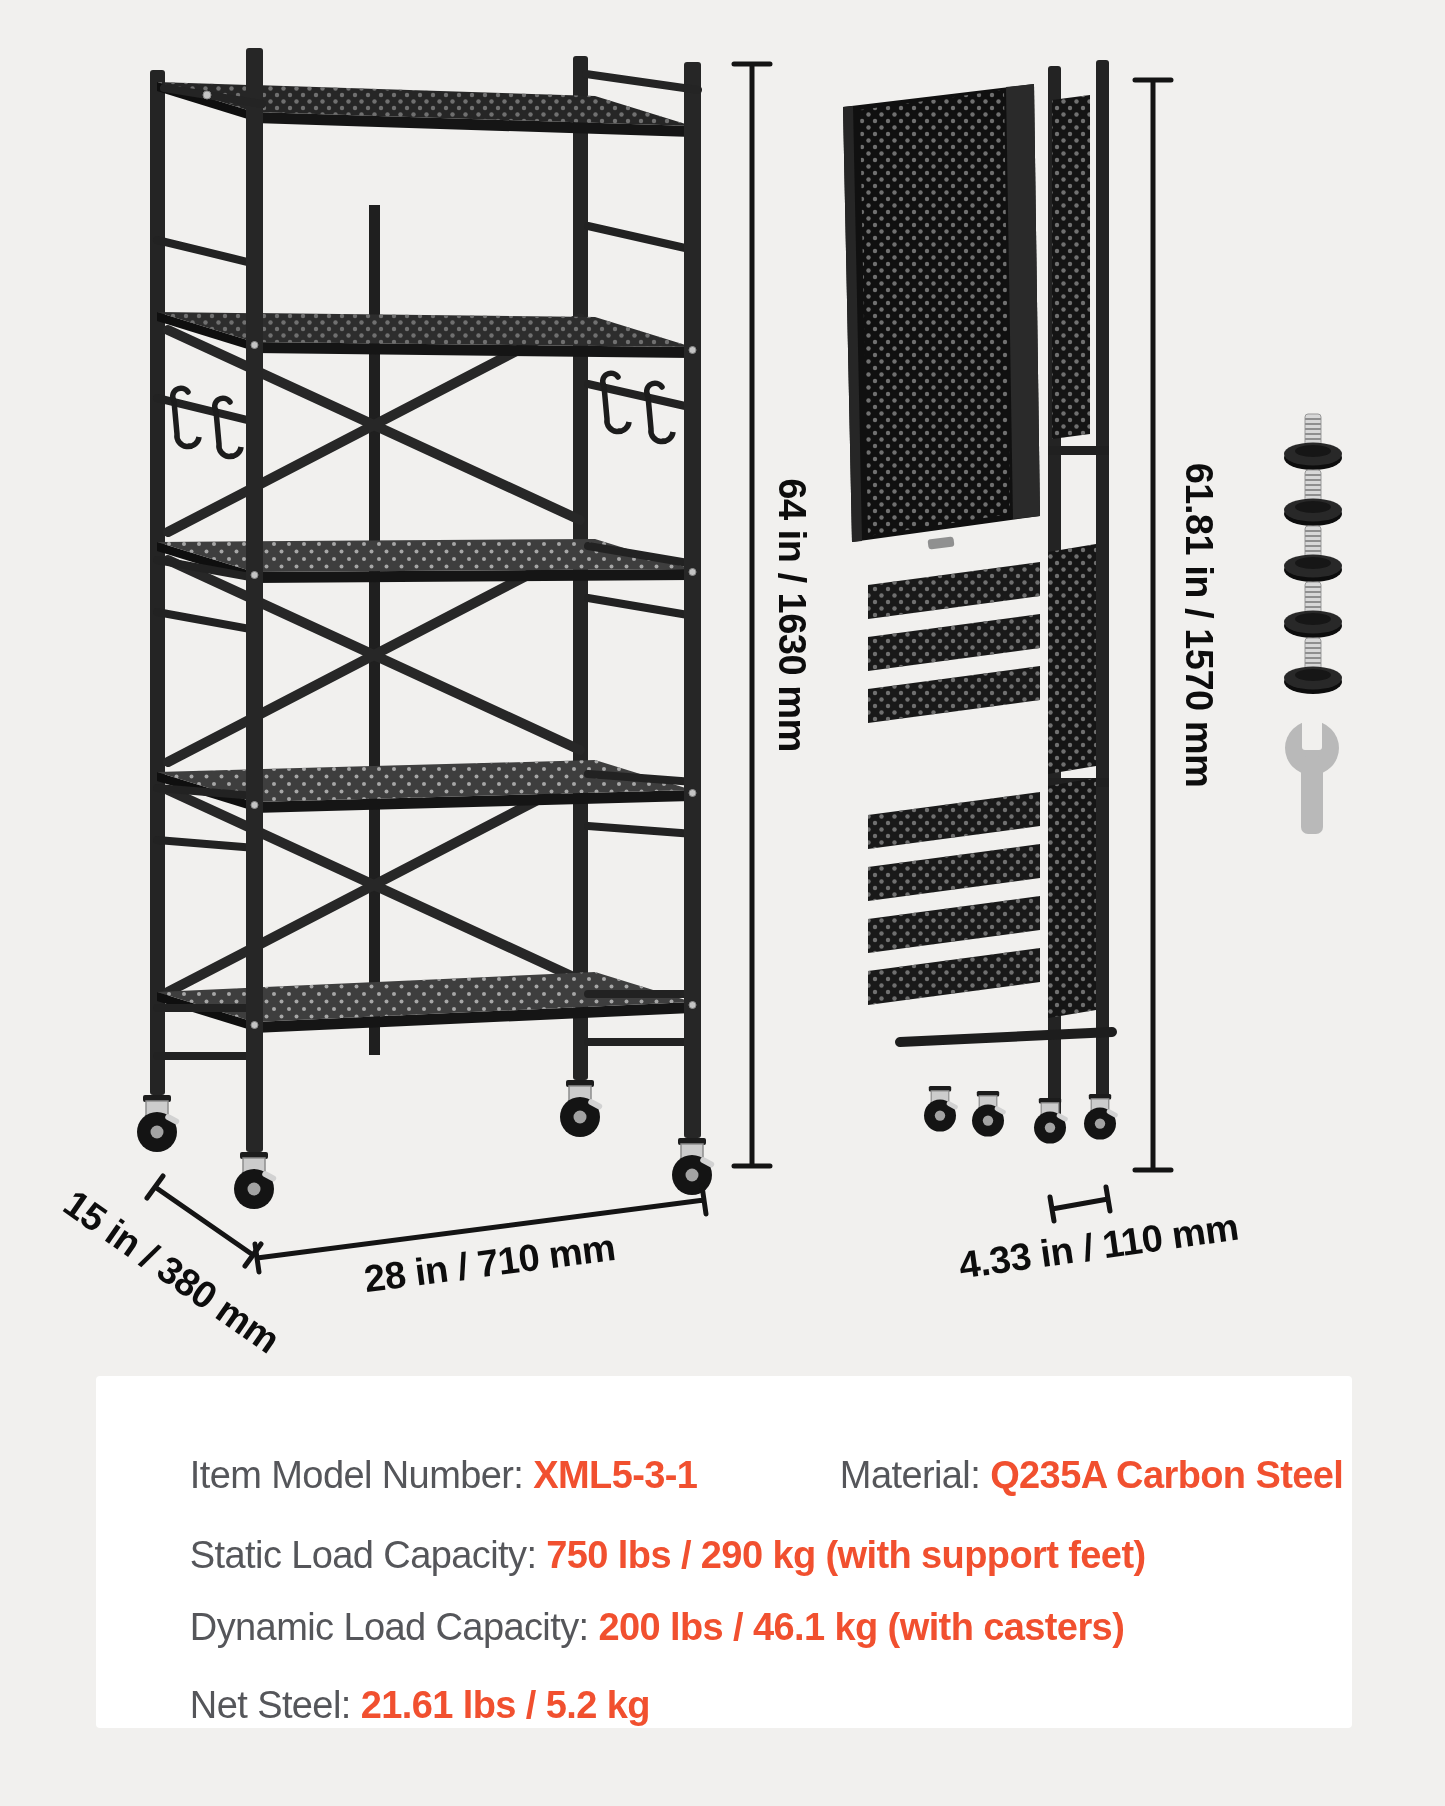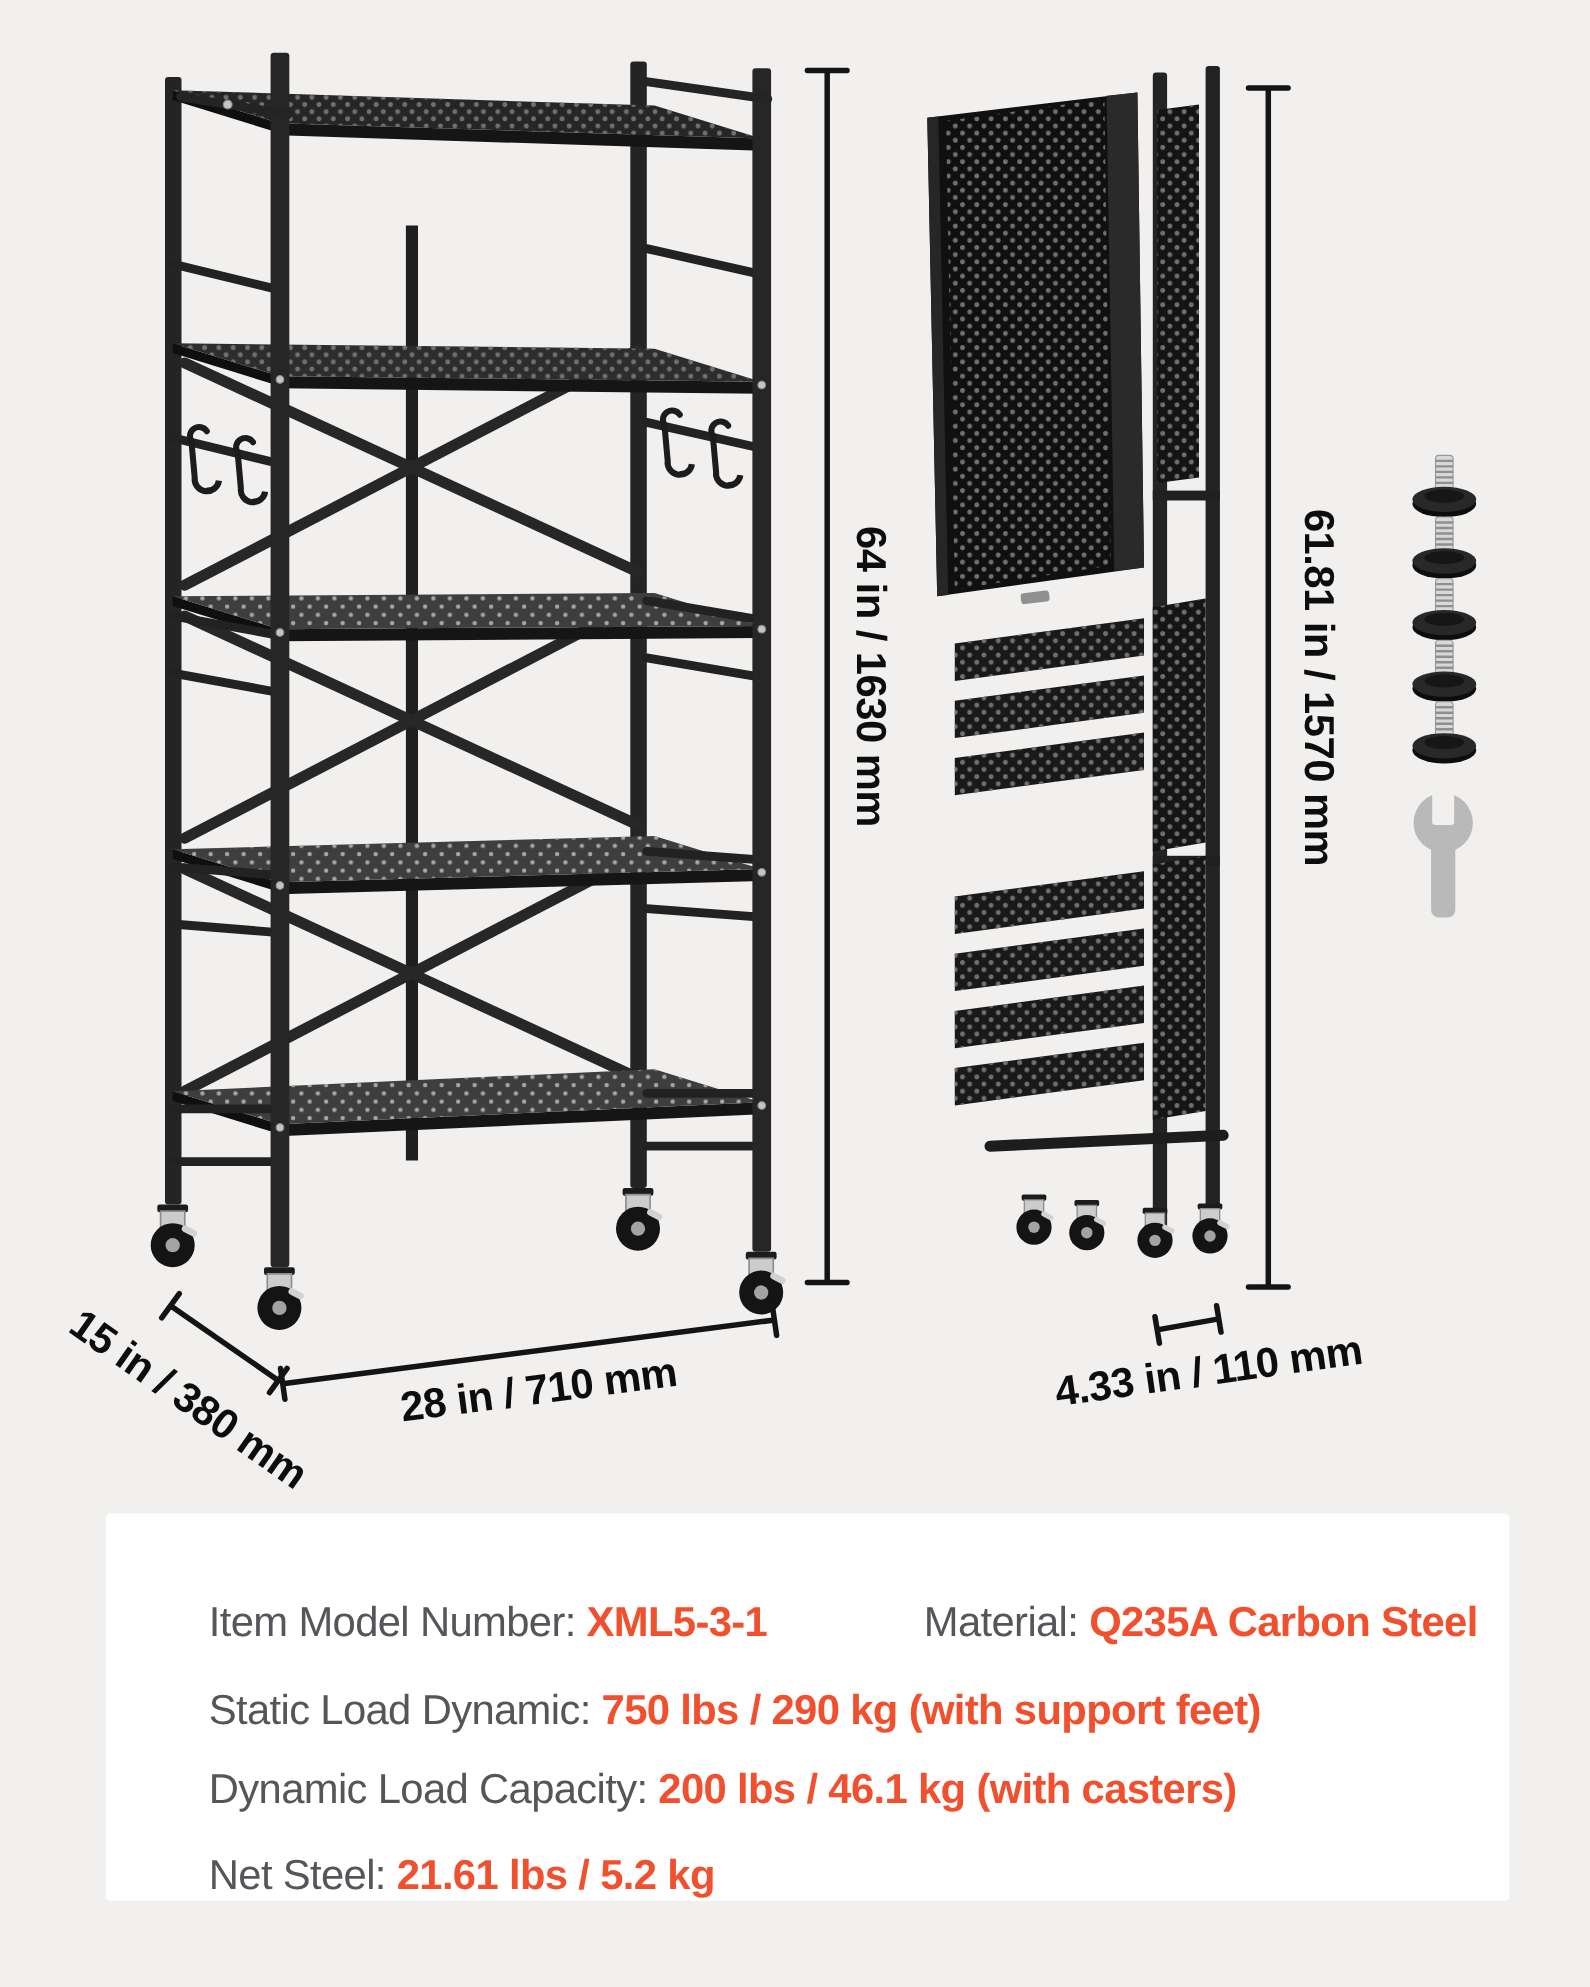--- a/index.html
+++ b/index.html
@@ -2,21 +2,21 @@
 <html><head>
 <meta charset="utf-8">
 <style>
   html,body{margin:0;padding:0;background:#f1f0ee;}
   .canvas{position:relative;width:1445px;height:1806px;background:#f1f0ee;overflow:hidden;
           font-family:"Liberation Sans",sans-serif;}
   .art{position:absolute;left:0;top:0;}
   .dim-label{font-family:"Liberation Sans",sans-serif;font-weight:700;font-size:38px;
              fill:#0d0d0d;letter-spacing:-0.5px;}
   .spec-card{position:absolute;left:96px;top:1376px;width:1256px;height:352px;
-             background:#ffffff;border-radius:4px;padding-left:20px;}
+             background:#ffffff;border-radius:4px;}
   .spec-row{position:absolute;font-size:38px;line-height:1.1;letter-spacing:-0.6px;white-space:pre;}
   .spec-label{color:#55565a;font-weight:400;}
   .spec-value{color:#f1502f;font-weight:700;}
   .r1a{left:54px;top:37px;} .r1b{left:704px;top:37px;text-align:center;}
   .r2{left:54px;top:117px;} .r3{left:54px;top:189px;} .r4{left:54px;top:267px;}
 </style>
 </head>
 <body>
 
 <div class="canvas">
@@ -214,21 +214,21 @@
 </svg>
 
 <div class="spec-card">
   <div class="spec-row r1a">
     <span class="spec-label">Item Model Number: </span><span class="spec-value">XML5-3-1</span>
   </div>
   <div class="spec-row r1b">
     <span class="spec-label">Material: </span><span class="spec-value">Q235A Carbon Steel</span>
   </div>
   <div class="spec-row r2">
-    <span class="spec-label">Static Load Dynamic: </span><span class="spec-value">750 lbs / 290 kg (with support feet)</span>
+    <span class="spec-label">Static Load Capacity: </span><span class="spec-value">750 lbs / 290 kg (with support feet)</span>
   </div>
   <div class="spec-row r3">
     <span class="spec-label">Dynamic Load Capacity: </span><span class="spec-value">200 lbs / 46.1 kg (with casters)</span>
   </div>
   <div class="spec-row r4">
     <span class="spec-label">Net Steel: </span><span class="spec-value">21.61 lbs / 5.2 kg</span>
   </div>
 </div>
 
 </div>

